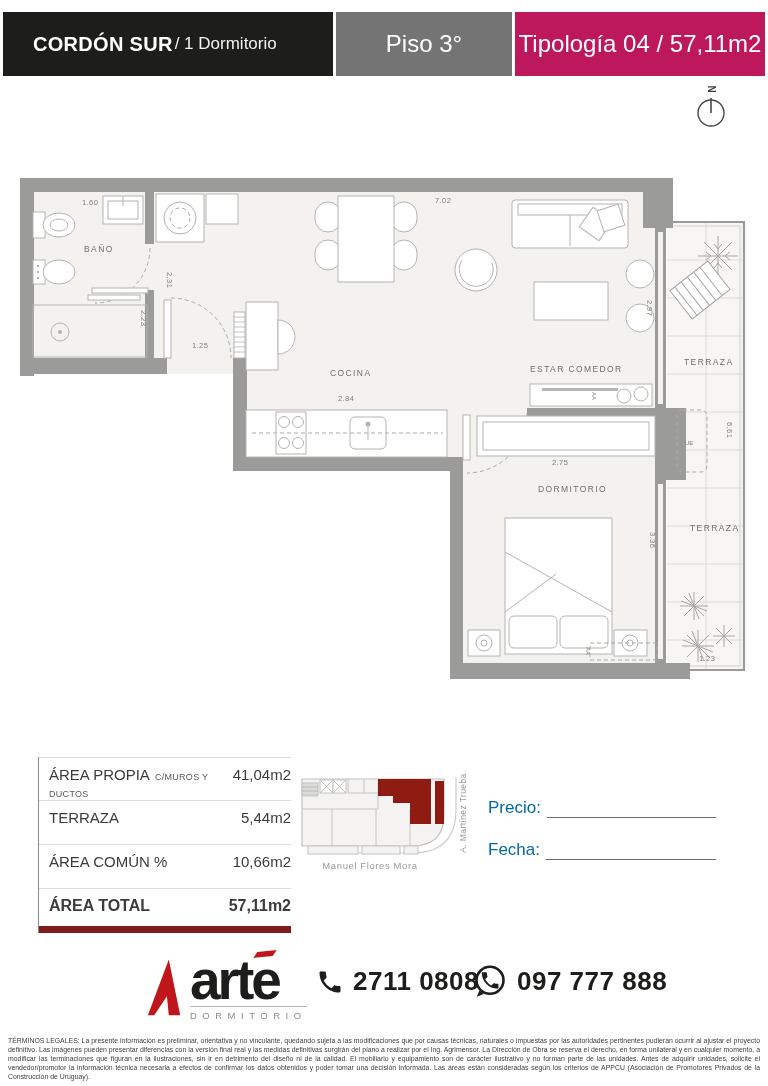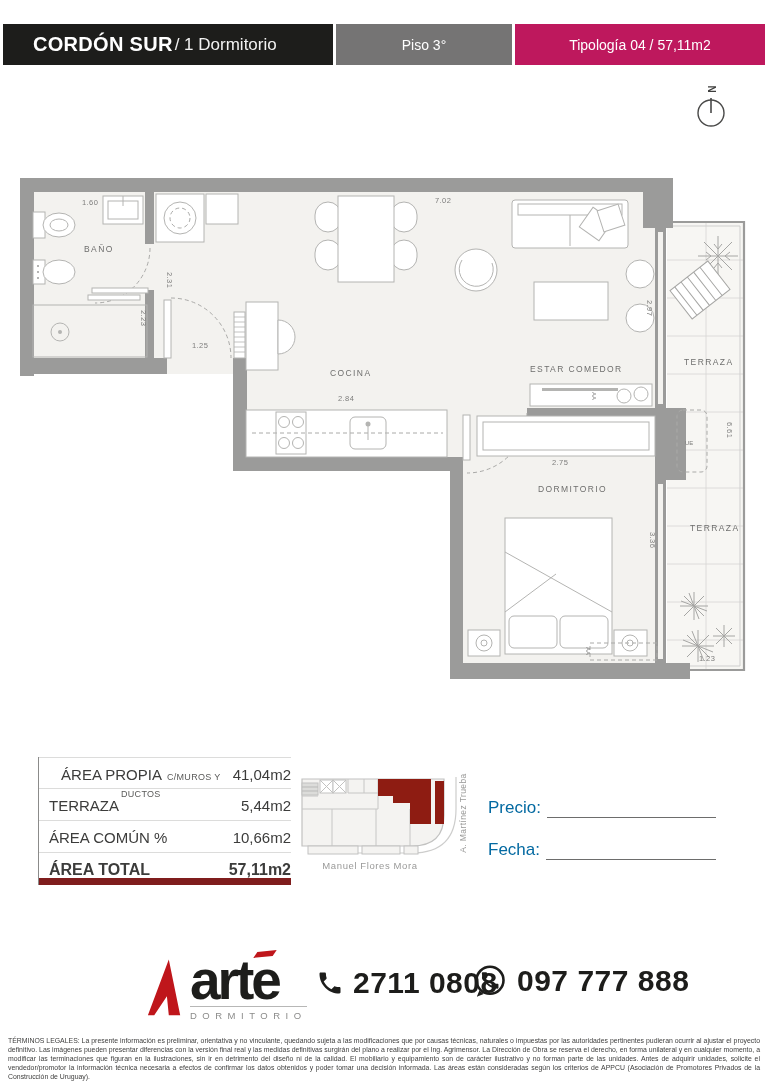--- a/index.html
+++ b/index.html
@@ -1,43 +1,43 @@
 <!DOCTYPE html>
 <html><head>
 <meta charset="utf-8">
 <style>
   html,body{margin:0;padding:0;background:#fff;}
   body{width:768px;height:1086px;position:relative;font-family:"Liberation Sans",sans-serif;overflow:hidden;}
   .abs{position:absolute;}
 
   
-  .hdr-box{position:absolute;top:24px;height:41px;display:flex;align-items:center;justify-content:center;color:#fff;}
+  .hdr-box{position:absolute;top:12px;height:64px;display:flex;align-items:center;justify-content:center;color:#fff;}
   .hdr-black{left:3px;width:330px;background:#1d1d1b;justify-content:flex-start;padding-left:30px;box-sizing:border-box;}
   .hdr-gray{left:336px;width:176px;background:#757474;}
   .hdr-light{left:515px;width:250px;background:#be185d;}
   .hdr-project{font-weight:bold;font-size:20px;letter-spacing:.3px;}
   .hdr-unit{font-size:17px;font-weight:300;margin-left:2px;color:#f2f2f2;}
-  .hdr-mid{font-size:14px;}
+  .hdr-mid{font-size:24px;}
 
   
   svg text{font-family:"Liberation Sans",sans-serif;}
   .wall{fill:#9b9b9a;}
   .floor{fill:#f3f2ef;}
   .terr{fill:#f7f6f3;}
   .furn{fill:#ffffff;stroke:#b4b4b2;stroke-width:1;}
   .furnN{fill:none;stroke:#b4b4b2;stroke-width:1;}
   .dash{fill:none;stroke:#aaaaa8;stroke-width:1;stroke-dasharray:4 3;}
   .grid{stroke:#d7d6d3;stroke-width:.8;}
   .dim{fill:#7d7d7c;font-size:7.5px;letter-spacing:.4px;}
   .room{fill:#6e6e6d;font-size:8.5px;letter-spacing:1.4px;}
   .tiny{fill:#7d7d7c;font-size:6px;}
 
   
   .area-table{position:absolute;left:38px;top:757px;width:252px;border-left:1px solid #8b8b8a;}
-  .arow{display:flex;justify-content:space-between;align-items:baseline;height:32px;box-sizing:border-box;border-bottom:1px solid #dcdcdb;padding:8px 0 0 10px;font-size:15px;color:#3c3c3b;text-align:center;}
+  .arow{display:flex;justify-content:space-between;align-items:baseline;height:44px;box-sizing:border-box;border-bottom:1px solid #dcdcdb;padding:8px 0 0 10px;font-size:15px;color:#3c3c3b;}
   .arow:first-child{border-top:1px solid #dcdcdb;}
   .arow .sub{font-size:9px;color:#5a5a59;margin-left:5px;letter-spacing:.3px;}
   .arow.total{font-weight:bold;font-size:16px;border-bottom:7px solid #7f1d1d;}
   .aval{white-space:nowrap;}
 
   
   .map{position:absolute;left:298px;top:763px;width:178px;height:118px;}
   .street-b{fill:#9a9a99;font-size:9.5px;letter-spacing:.6px;}
   .street-r{fill:#9a9a99;font-size:8.5px;letter-spacing:.4px;}
 
@@ -49,21 +49,21 @@
 
   
   .brand{position:absolute;left:146px;top:946px;display:flex;align-items:flex-start;}
   .brand-mark{width:38px;height:72px;margin-right:6px;margin-top:6px;}
   .brand-text{display:flex;flex-direction:column;}
   .brand-word{font-size:55px;font-weight:900;color:#1d1d1b;letter-spacing:-3px;line-height:44px;margin-top:12px;position:relative;}
   .brand-accent{position:absolute;left:66px;top:-7px;width:18px;height:6px;background:#bf161b;transform:skewX(-38deg) rotate(-6deg);}
   .brand-sub{font-size:9.5px;letter-spacing:5.5px;color:#8b8b8a;border-top:1px solid #b7b7b6;padding-top:3px;margin-top:4px;white-space:nowrap;}
 
   .phone-group{position:absolute;display:flex;align-items:center;color:#1d1d1b;}
-  .phone-num{font-size:30px;font-weight:bold;letter-spacing:.5px;margin-left:9px;}
+  .phone-num{font-size:26px;font-weight:bold;letter-spacing:.5px;margin-left:9px;}
 
   
   .legal{position:absolute;left:8px;right:8px;top:1037px;font-size:6.9px;line-height:1.3;color:#3d3d3c;text-align:justify;}
 </style>
 </head>
 <body>
 
 <div class="hdr-box hdr-black">
   <span class="hdr-project">CORDÓN SUR</span>
   <span class="hdr-unit">/ 1 Dormitorio</span>

